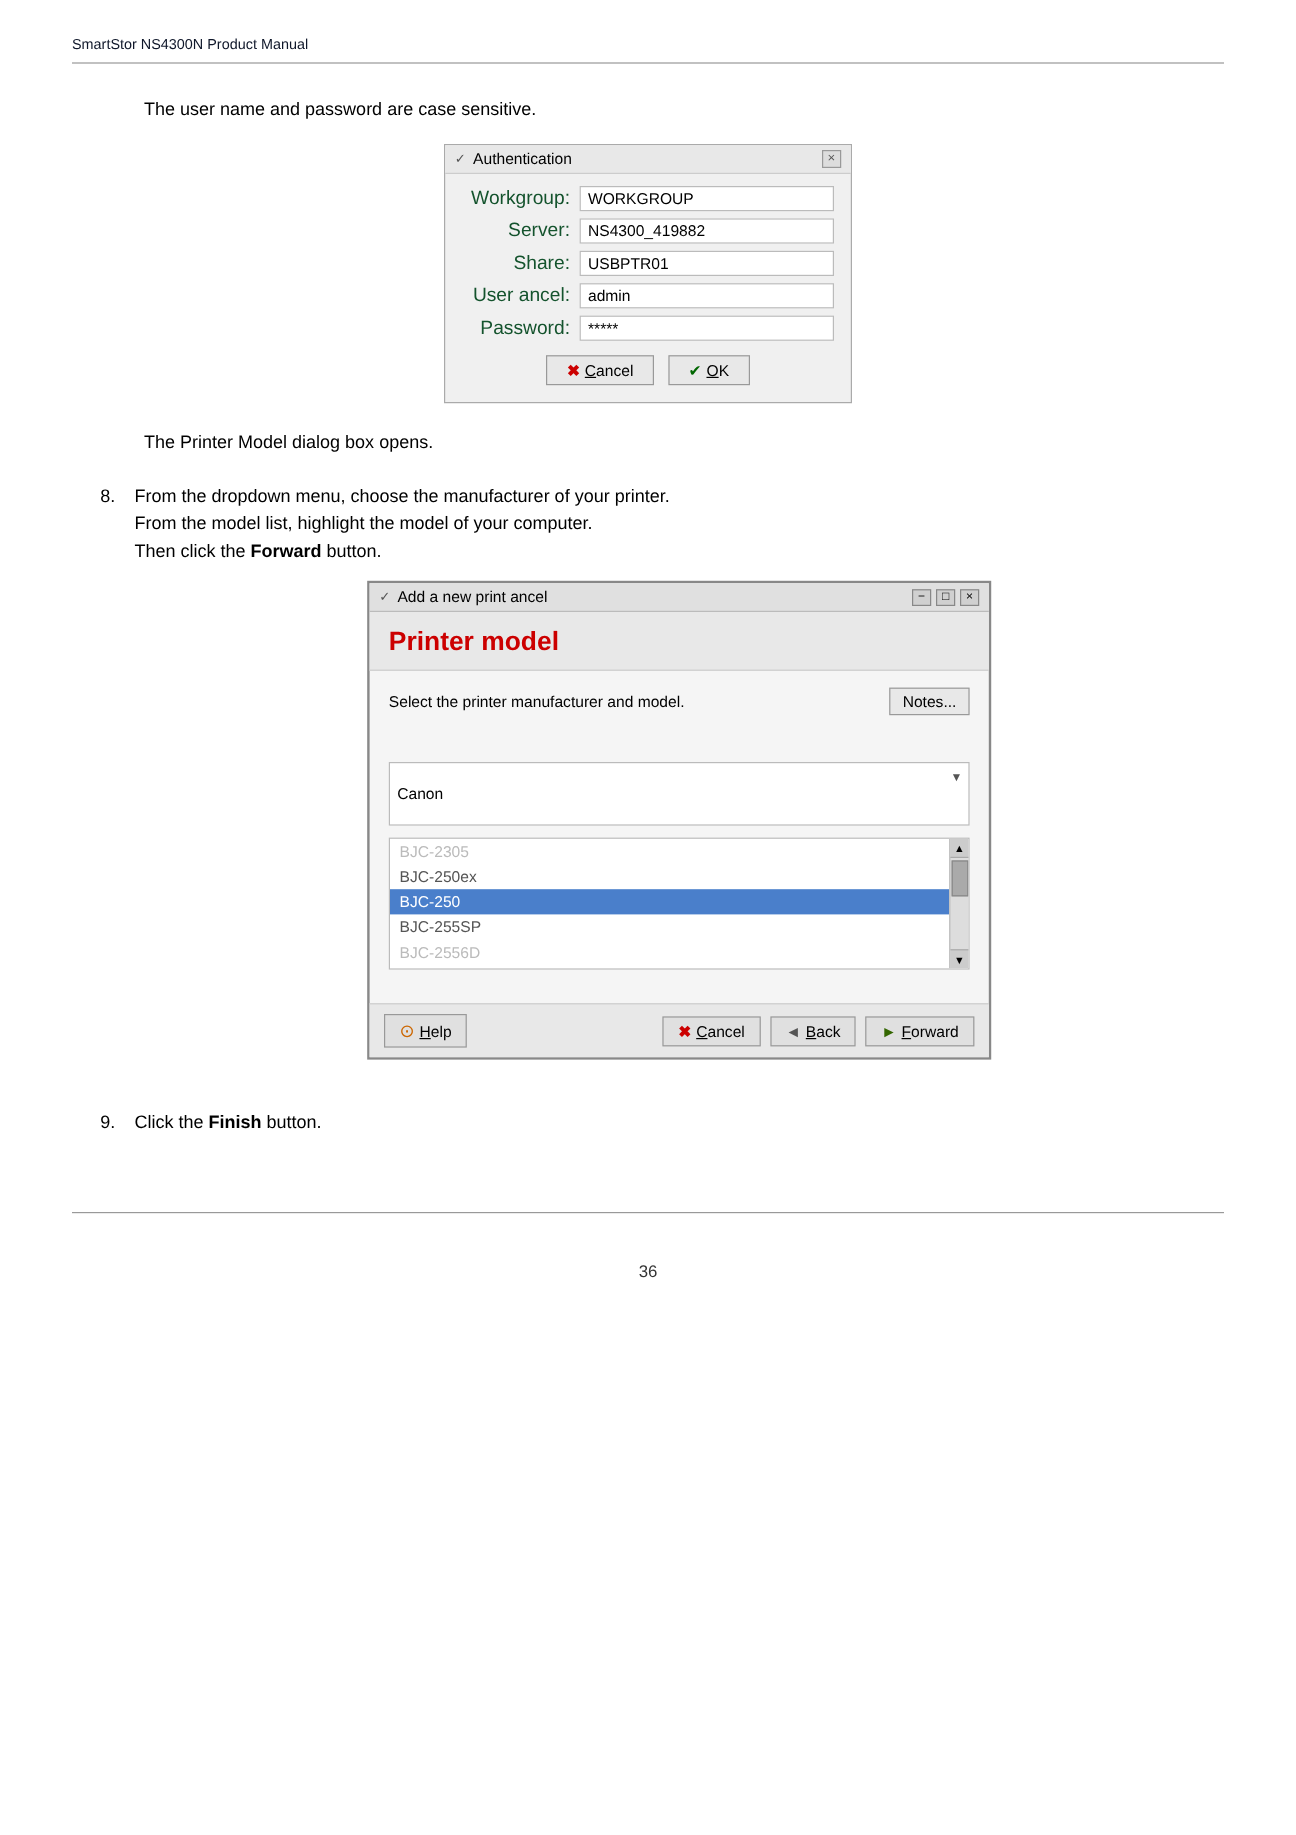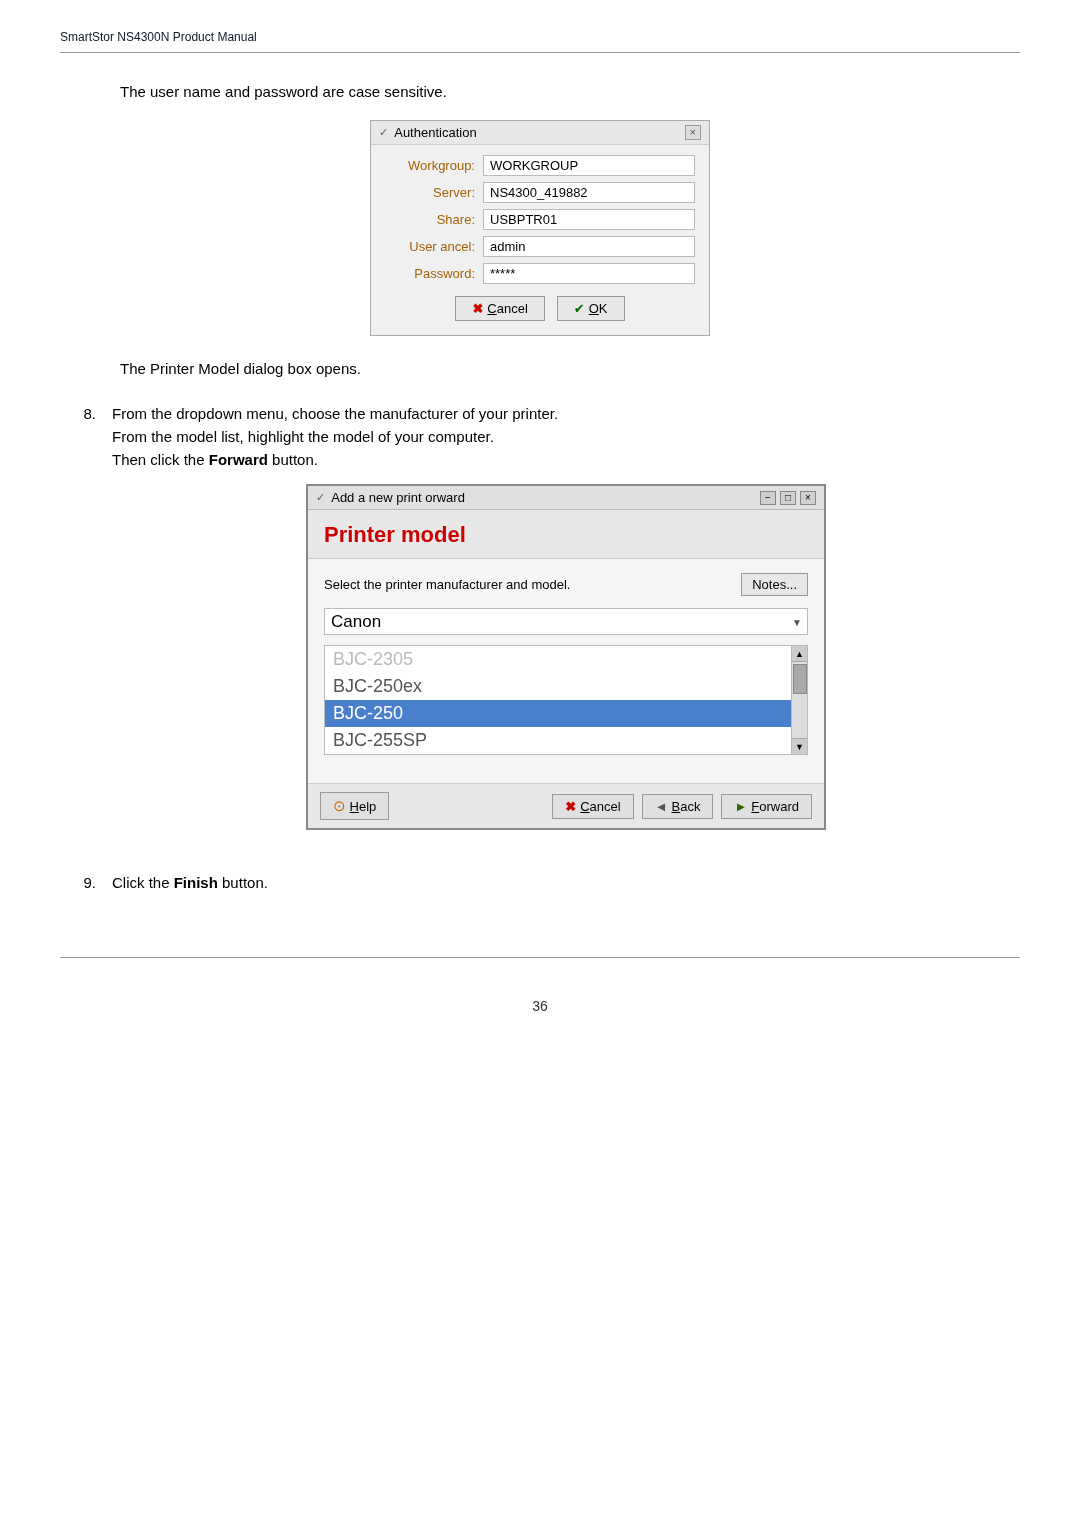--- a/index.html
+++ b/index.html
@@ -100,22 +100,22 @@
     .auth-row {
       display: flex;
       align-items: center;
       margin-bottom: 6px;
     }
 
     .auth-label {
       text-align: right;
       width: 90px;
       margin-right: 8px;
-      color: #a16207;
-      font-size: 13px;
+      color: #14532d;
+      font-size: 16px;
       flex-shrink: 0;
     }
 
     .auth-value {
       background: #fff;
       border: 1px solid #bbb;
       padding: 2px 6px;
       font-size: 13px;
       flex: 1;
     }
@@ -278,47 +278,48 @@
       right: 6px;
       top: 50%;
       transform: translateY(-50%);
       font-size: 10px;
       color: #555;
       pointer-events: none;
     }
 
     .dropdown-wrapper select {
       width: 100%;
-      padding: 3px 6px;
-      font-size: 17px;
+      padding: 18px 6px;
+      font-size: 13px;
       border: 1px solid #bbb;
       background: #fff;
       appearance: none;
       -webkit-appearance: none;
       cursor: pointer;
+      margin-top: 27px;
     }
 
     .model-list-container {
       border: 1px solid #bbb;
       background: #fff;
       height: 110px;
       overflow: hidden;
       position: relative;
       margin-bottom: 14px;
       display: flex;
     }
 
     .model-list {
       flex: 1;
       overflow: hidden;
     }
 
     .model-item {
       padding: 3px 8px;
-      font-size: 18px;
+      font-size: 13px;
       cursor: pointer;
       color: #555;
     }
 
     .model-item.selected {
       background: #4a7fcb;
       color: #fff;
     }
 
     .model-item.faded {
@@ -479,21 +480,21 @@
       <p>From the dropdown menu, choose the manufacturer of your printer.</p>
       <p>From the model list, highlight the model of your computer.</p>
       <p>Then click the <strong>Forward</strong> button.</p>
 
       <div class="print-dialog-container">
         <div class="print-dialog">
 
           <div class="print-title-bar">
             <div class="print-title-bar-left">
               <span class="auth-chevron">✓</span>
-              <span class="print-title-text">Add a new print orward</span>
+              <span class="print-title-text">Add a new print ancel</span>
             </div>
             <div class="print-title-controls">
               <div class="window-btn">−</div>
               <div class="window-btn">□</div>
               <div class="window-btn">×</div>
             </div>
           </div>
 
           <div class="print-header">
             <div class="printer-model-title">Printer model</div>

